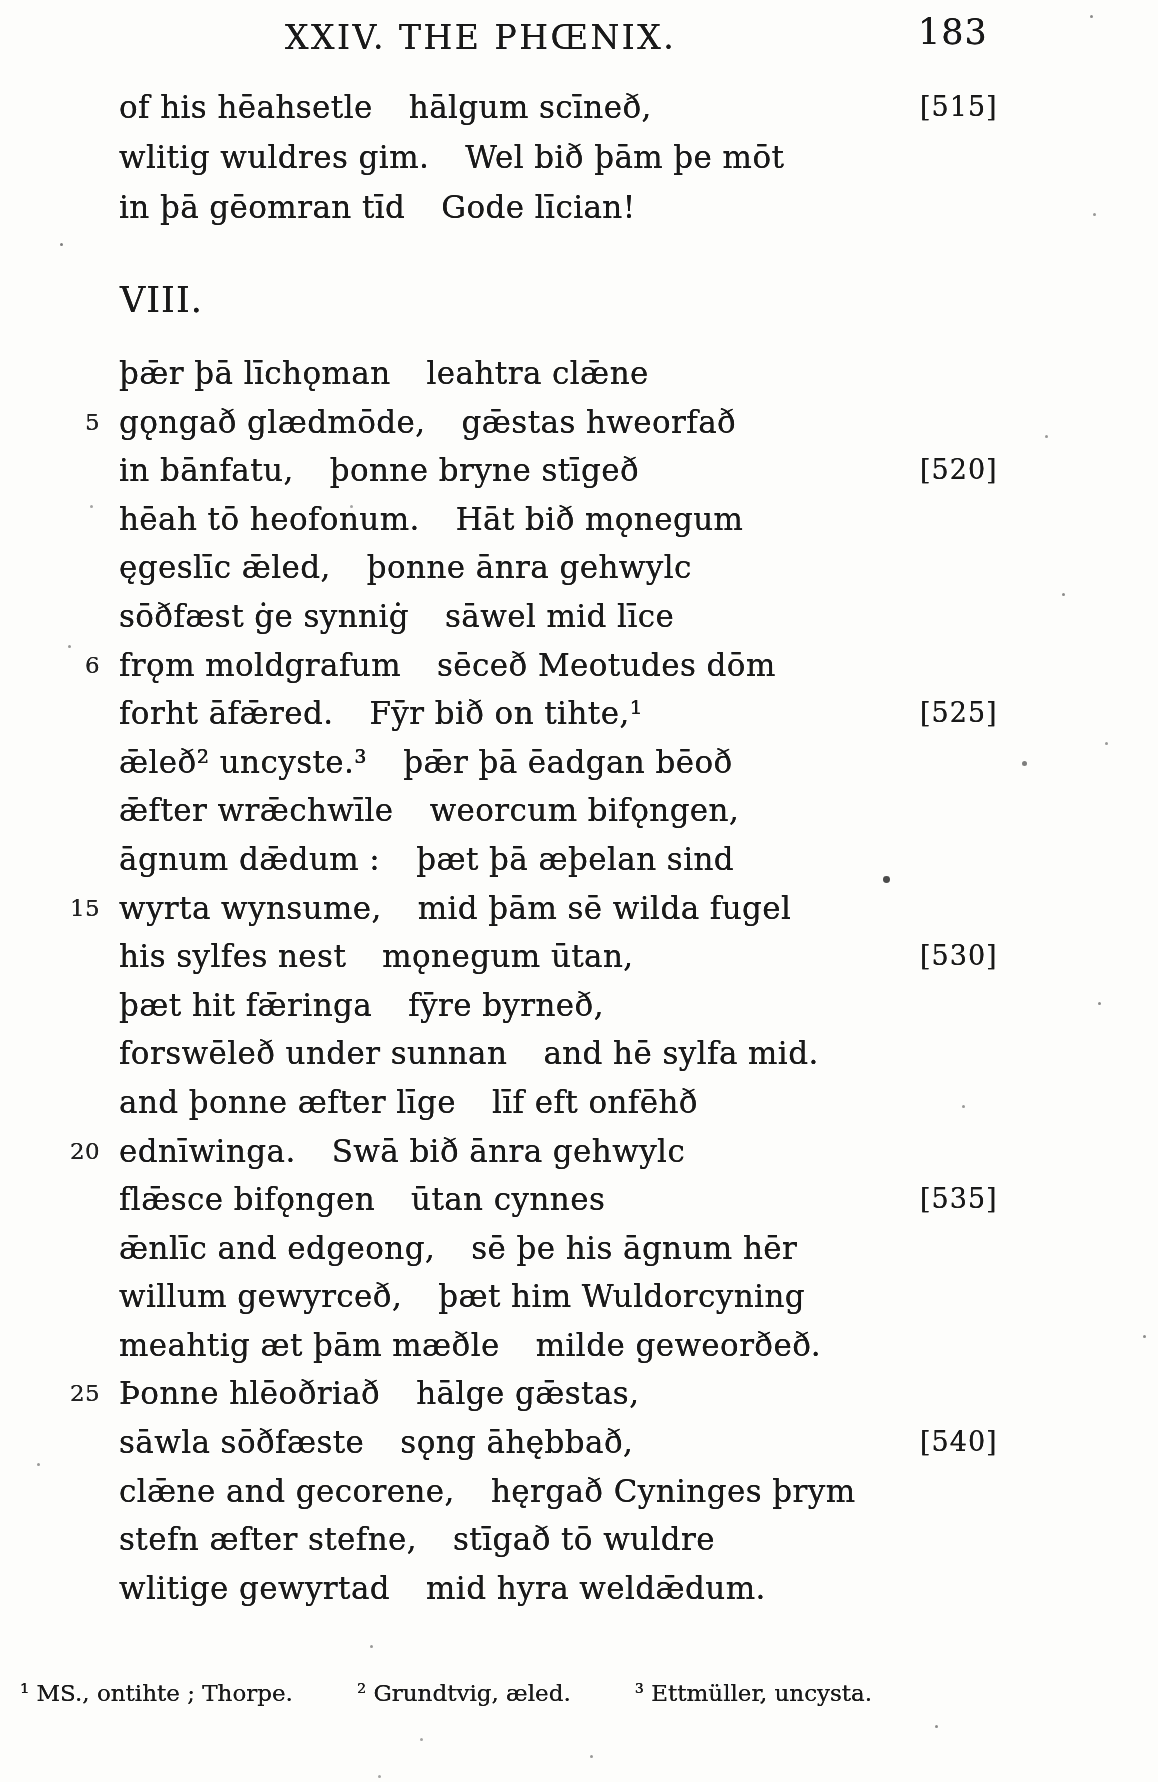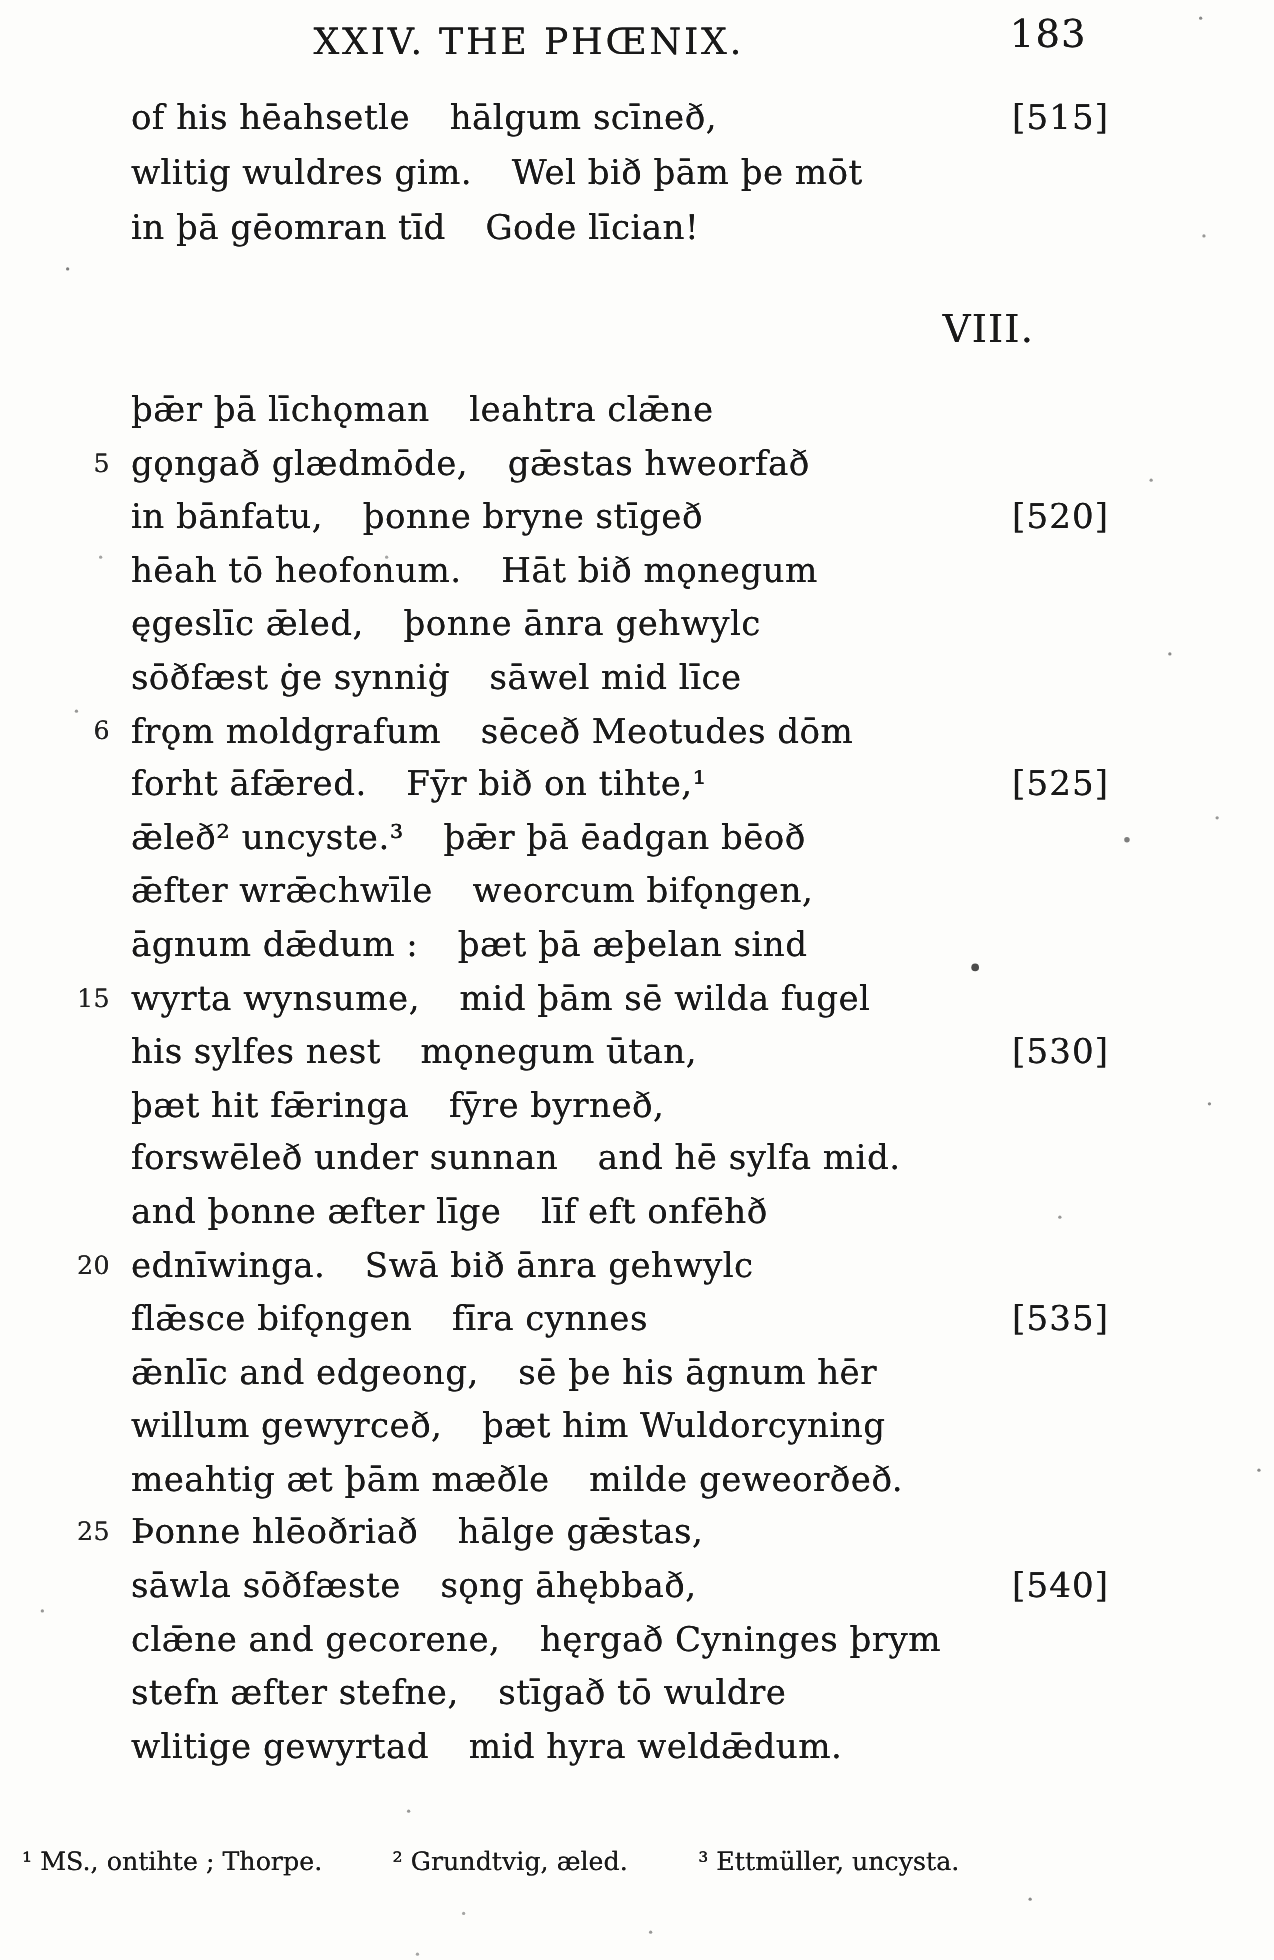--- a/index.html
+++ b/index.html
@@ -22,36 +22,36 @@
     white-space:nowrap;
   }
   .page-num { position:absolute; left:918px; top:2px; font-size:35px; letter-spacing:1px; }
 
   
   .opening { position:absolute; top:82px; left:0; right:0; }
   .opening .vline { height:50px; line-height:50px; }
 
   .section-head {
     position:absolute; top:280px; left:120px; width:820px;
-    text-align:right; font-size:35px; letter-spacing:1px;
+    text-align:left; font-size:35px; letter-spacing:1px;
   }
 
   .verse { position:absolute; top:349px; left:0; right:0; }
   .vline {
     position:relative; height:48.6px; line-height:48.6px;
     padding-left:119px; font-size:31px; white-space:nowrap;
     letter-spacing:0.4px;
   }
   .opening .vline { font-size:31px; }
   .lineno {
     position:absolute; left:40px; top:0; width:60px;
     text-align:right; font-size:23px; color:#222;
   }
   .half-b { margin-left:36px; }
-  .ref { position:absolute; left:920px; top:0; font-size:31px; letter-spacing:1px; }
+  .ref { position:absolute; left:920px; top:0; font-size:27px; letter-spacing:1px; }
 
   
   .footnotes { position:absolute; top:1668px; left:20px; width:1080px; font-size:23px; white-space:nowrap;margin-top:12px; }
   .footnote { margin-right:64px; }
   .footnote:last-child { margin-right:0; }
 
   
   .specks { position:absolute; inset:0; pointer-events:none; }
   .specks::before {
     content:""; position:absolute; left:60px; top:243px; width:3px; height:3px;
@@ -109,21 +109,21 @@
       <div class="vline"><span class="half-a">forht āfǣred.</span><span class="half-b">Fȳr bið on tihte,¹</span><span class="ref">[525]</span></div>
       <div class="vline"><span class="half-a">ǣleð² uncyste.³</span><span class="half-b">þǣr þā ēadgan bēoð</span></div>
       <div class="vline"><span class="half-a">ǣfter wrǣchwīle</span><span class="half-b">weorcum bifǫngen,</span></div>
       <div class="vline"><span class="half-a">āgnum dǣdum :</span><span class="half-b">þæt þā æþelan sind</span></div>
       <div class="vline"><span class="lineno">15</span><span class="half-a">wyrta wynsume,</span><span class="half-b">mid þām sē wilda fugel</span></div>
       <div class="vline"><span class="half-a">his sylfes nest</span><span class="half-b">mǫnegum ūtan,</span><span class="ref">[530]</span></div>
       <div class="vline"><span class="half-a">þæt hit fǣringa</span><span class="half-b">fȳre byrneð,</span></div>
       <div class="vline"><span class="half-a">forswēleð under sunnan</span><span class="half-b">and hē sylfa mid.</span></div>
       <div class="vline"><span class="half-a">and þonne æfter līge</span><span class="half-b">līf eft onfēhð</span></div>
       <div class="vline"><span class="lineno">20</span><span class="half-a">ednīwinga.</span><span class="half-b">Swā bið ānra gehwylc</span></div>
-      <div class="vline"><span class="half-a">flǣsce bifǫngen</span><span class="half-b">fīra cynnes</span><span class="ref">[535]</span></div>
+      <div class="vline"><span class="half-a">flǣsce bifǫngen</span><span class="half-b">ūtan cynnes</span><span class="ref">[535]</span></div>
       <div class="vline"><span class="half-a">ǣnlīc and edgeong,</span><span class="half-b">sē þe his āgnum hēr</span></div>
       <div class="vline"><span class="half-a">willum gewyrceð,</span><span class="half-b">þæt him Wuldorcyning</span></div>
       <div class="vline"><span class="half-a">meahtig æt þām mæðle</span><span class="half-b">milde geweorðeð.</span></div>
       <div class="vline"><span class="lineno">25</span><span class="half-a">Þonne hlēoðriað</span><span class="half-b">hālge gǣstas,</span></div>
       <div class="vline"><span class="half-a">sāwla sōðfæste</span><span class="half-b">sǫng āhębbað,</span><span class="ref">[540]</span></div>
       <div class="vline"><span class="half-a">clǣne and gecorene,</span><span class="half-b">hęrgað Cyninges þrym</span></div>
       <div class="vline"><span class="half-a">stefn æfter stefne,</span><span class="half-b">stīgað tō wuldre</span></div>
       <div class="vline"><span class="half-a">wlitige gewyrtad</span><span class="half-b">mid hyra weldǣdum.</span></div>
     </div>
 

